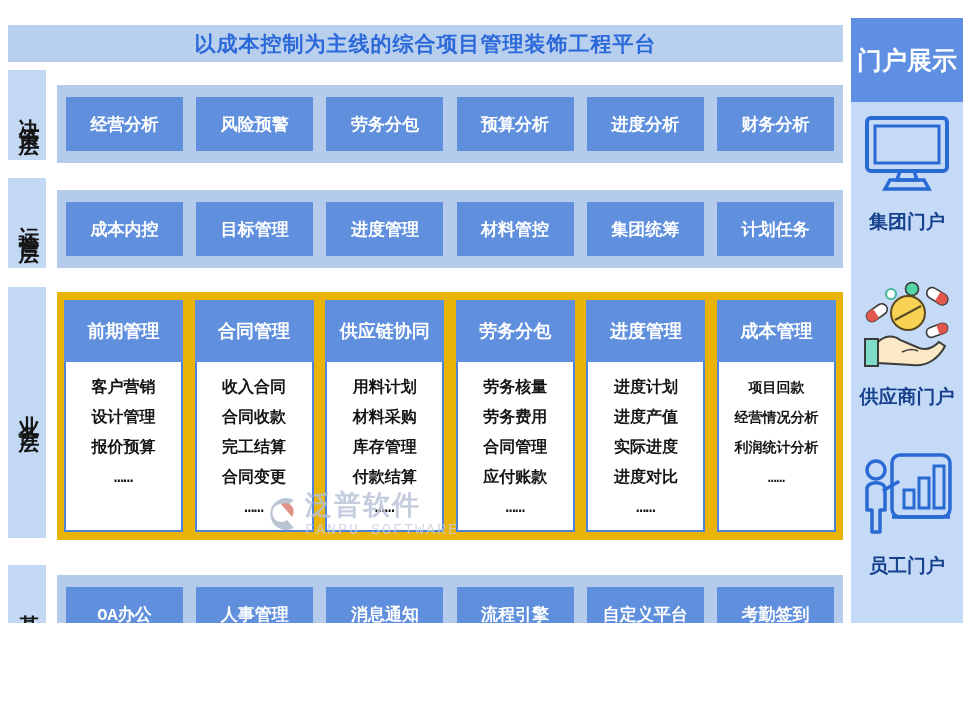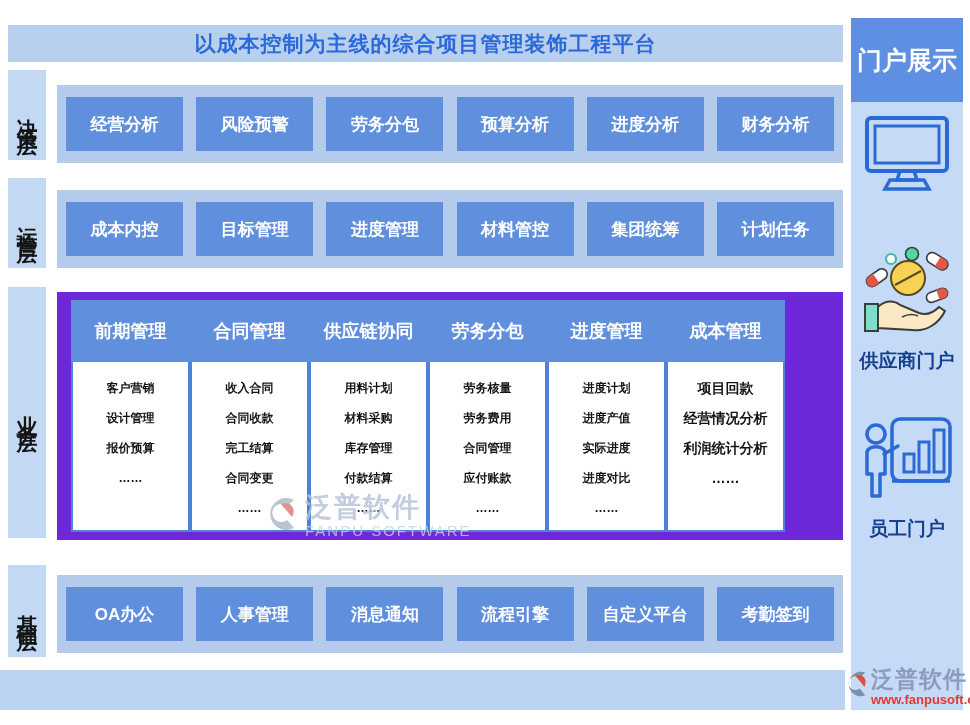--- a/index.html
+++ b/index.html
@@ -1,18 +1,18 @@
 <!DOCTYPE html>
 <html><head>
 <meta charset="utf-8">
 <style>
   * { margin:0; padding:0; box-sizing:border-box; }
   html,body { width:970px; height:725px; background:#fff;
     font-family:"Liberation Sans", sans-serif; }
-  .stage { position:relative; width:970px; height:725px; overflow:hidden; }
+  .stage { position:relative; width:970px; height:623px; overflow:hidden;font-family:Liberation Mono, monospace; }
 
   
   .title-bar { position:absolute; left:8px; top:25px; width:835px; height:37px;
     background:#b9cfee; display:flex; align-items:center; justify-content:center;
     color:#2b68d9; font-size:21px; font-weight:bold; letter-spacing:1px; }
 
   
   .layer-label { position:absolute; left:8px; width:38px; background:#c3d8f3;
     display:flex; align-items:center; justify-content:center; }
   .layer-label span { writing-mode:vertical-lr; text-orientation:upright;
@@ -25,28 +25,28 @@
   
   .row { position:absolute; left:57px; width:786px; height:78px; background:#b4cbeb;
     display:flex; align-items:center; justify-content:space-between; padding:12px 9px; }
   .row-1 { top:85px; } .row-2 { top:190px; } .row-4 { top:575px; }
   .module-btn { width:117px; height:54px; background:#6090dd; color:#fff;
     font-size:17px; font-weight:bold; display:flex; align-items:center;
     justify-content:center; white-space:nowrap; }
 
   
   .biz { position:absolute; left:57px; top:292px; width:786px; height:248px;
-    background:#6d28d9; display:flex; justify-content:flex-start; padding:8px 14px; }
+    background:#eab308; display:flex; justify-content:space-between; padding:8px 7px; }
   .biz-col { width:119px; display:flex; flex-direction:column; }
   .biz-head { height:62px; background:#6090dd; color:#fff; font-size:18px;
     font-weight:bold; display:flex; align-items:center; justify-content:center;
     white-space:nowrap; }
   .biz-body { flex:1; background:#fff; border:2px solid #4d82d8; border-top:none;
     padding-top:11px; text-align:center; }
-  .biz-item { font-size:12px; font-weight:bold; color:#141414; line-height:30px;
+  .biz-item { font-size:16px; font-weight:bold; color:#141414; line-height:30px;
     white-space:nowrap; }
   .biz-col:last-child .biz-item { font-size:14px; }
 
   
   .footer-bar { position:absolute; left:0; top:670px; width:845px; height:40px;
     background:#bdd3f2; }
 
   
   .sidebar { position:absolute; left:851px; top:18px; width:112px; height:692px;
     background:#c5daf6; }
@@ -186,20 +186,21 @@
 
     <div class="portal-item pi-1">
       <span>
         <svg width="88" height="82" viewBox="0 0 88 82">
           <rect x="4" y="4" width="80" height="53" rx="4" fill="none" stroke="#2a6ad4" stroke-width="4"></rect>
           <rect x="12" y="12" width="64" height="37" fill="none" stroke="#2a6ad4" stroke-width="3"></rect>
           <path d="M37 57 L34 66 L54 66 L51 57" fill="none" stroke="#2a6ad4" stroke-width="3.5"></path>
           <path d="M27 66 L61 66 L66 75 L22 75 Z" fill="none" stroke="#2a6ad4" stroke-width="3.5"></path>
         </svg>
       </span>
+      <div class="portal-label">集团门户</div>
     </div>
 
     <div class="portal-item pi-2">
       <span>
         <svg width="86" height="92" viewBox="0 0 86 92">
           <circle cx="48" cy="10" r="6.5" fill="#52d6a4" stroke="#3c3c3c" stroke-width="1.6"></circle>
           <circle cx="27" cy="15" r="5" fill="#fff" stroke="#46b89b" stroke-width="2.2"></circle>
           <g transform="rotate(-35 13 33)">
             <rect x="1" y="28" width="23" height="11" rx="5.5" fill="#fff" stroke="#3c3c3c" stroke-width="1.6"></rect>
             <path d="M6.5 28 h5 v11 h-5 a5.5 5.5 0 0 1 0 -11 z" fill="#e2574c"></path>

